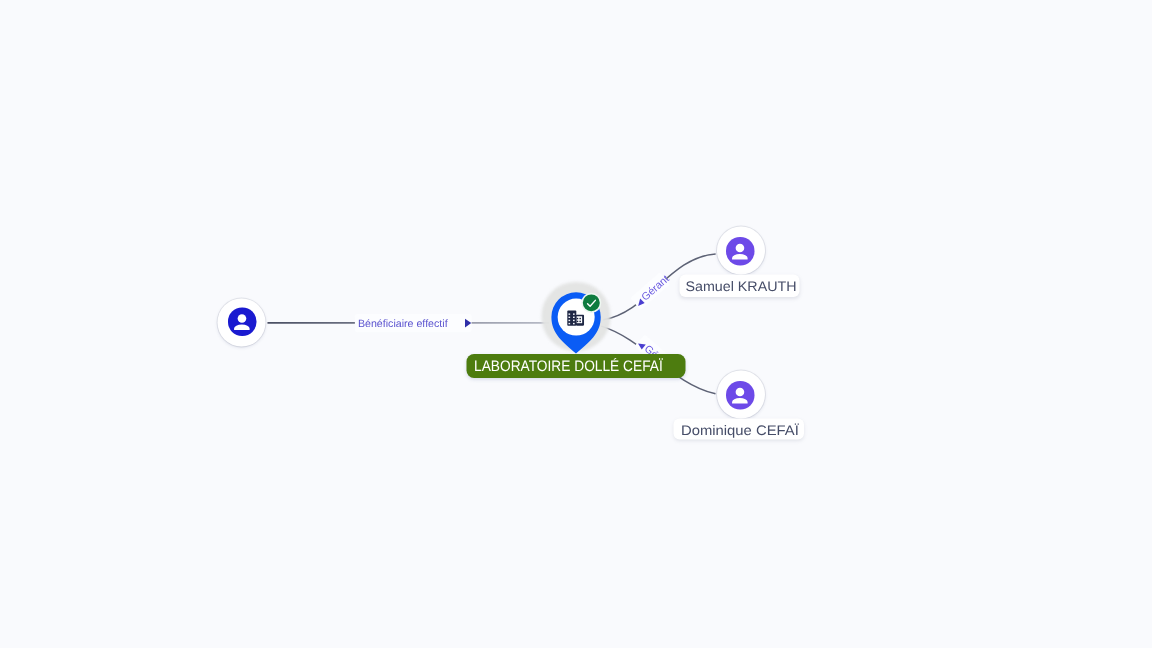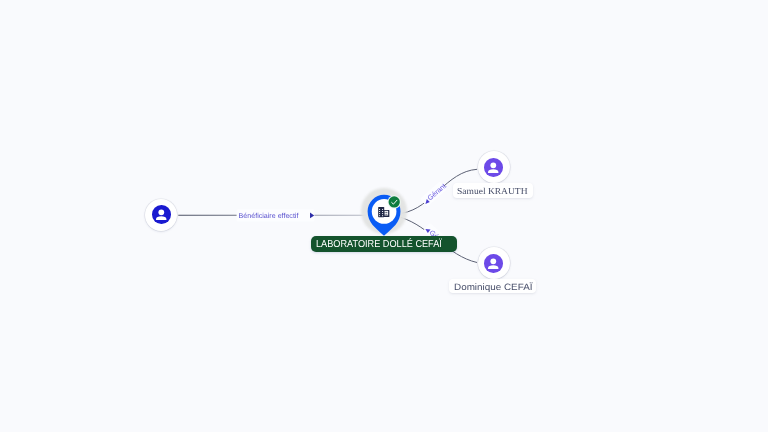--- a/index.html
+++ b/index.html
@@ -13,21 +13,21 @@
   .pill{position:absolute;border-radius:4px;background:#ffffff;
         box-shadow:0 1px 2.5px rgba(120,125,150,.18);
         height:14.4px;white-space:nowrap;overflow:hidden;}
   .pill span{position:absolute;top:3.0px;color:#464d68;
         font-size:9.2px;line-height:11px;display:block;white-space:nowrap;
         transform-origin:0 50%;}
   .avatar-wrap{position:absolute;width:32.2px;height:32.2px;border-radius:50%;
         background:#ffffff;box-shadow:0 0.8px 2.2px rgba(70,80,130,.16), 0 0 0 0.6px rgba(225,226,232,.85);}
   .avatar{position:absolute;left:6.75px;top:6.75px;width:18.7px;height:18.7px;border-radius:50%;}
   .halo{position:absolute;border-radius:50%;background:#e9eaec;}
-  .complabel{position:absolute;border-radius:5px;background:#14532d;
+  .complabel{position:absolute;border-radius:5px;background:#4d7c0f;
         box-shadow:0 1px 2.5px rgba(80,100,160,.22);
         height:16.2px;white-space:nowrap;overflow:hidden;}
   .complabel span{position:absolute;left:4.7px;top:2.45px;color:#fff;
         font-size:10.1px;line-height:13px;display:block;
         transform:scaleX(0.907);transform-origin:0 50%;white-space:nowrap;}
 </style>
 </head>
 <body>
 
 <div id="stage">
@@ -72,21 +72,21 @@
   </div>
 
   <div class="avatar-wrap" style="left:477.7px;top:151.3px;">
     <div class="avatar" style="background:#6d4ae8;">
       <svg viewBox="0 0 24 24" width="18.7" height="18.7">
         <circle cx="11.95" cy="9.45" r="3.7" fill="#fff"></circle>
         <path d="M5.2,19.2 v-1.2 a6.65,3.45 0 0 1 13.3,0 v1.2 Z" fill="#fff"></path>
       </svg>
     </div>
   </div>
-  <div class="pill" style="left:452.9px;top:183.3px;width:80.5px;font-family:Liberation Serif, serif;">
+  <div class="pill" style="left:452.9px;top:183.3px;width:80.5px;">
       <span style="left:4.2px;transform:scaleX(1.035);">Samuel KRAUTH</span>
     </div>
 
   <div class="avatar-wrap" style="left:477.6px;top:247.1px;">
     <div class="avatar" style="background:#6d4ae8;">
       <svg viewBox="0 0 24 24" width="18.7" height="18.7">
         <circle cx="11.95" cy="9.45" r="3.7" fill="#fff"></circle>
         <path d="M5.2,19.2 v-1.2 a6.65,3.45 0 0 1 13.3,0 v1.2 Z" fill="#fff"></path>
       </svg>
     </div>

